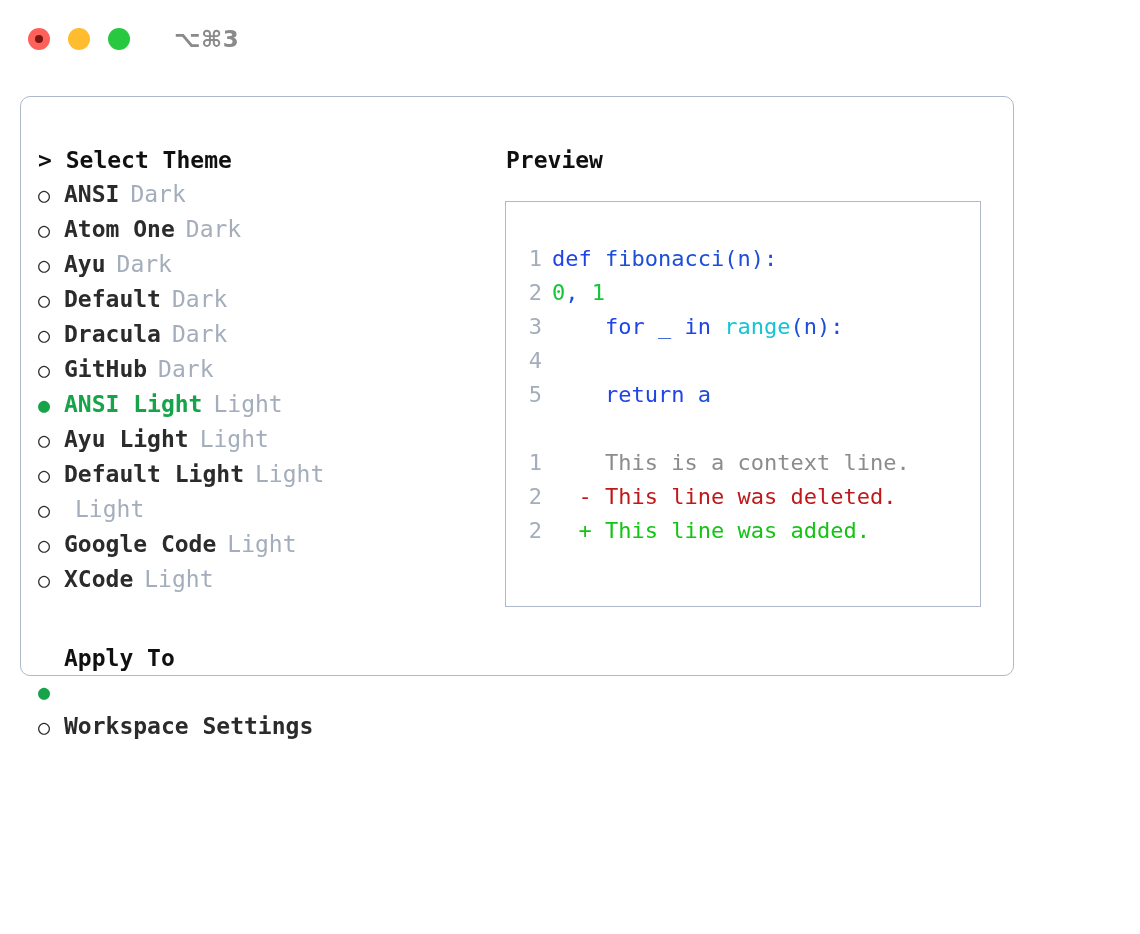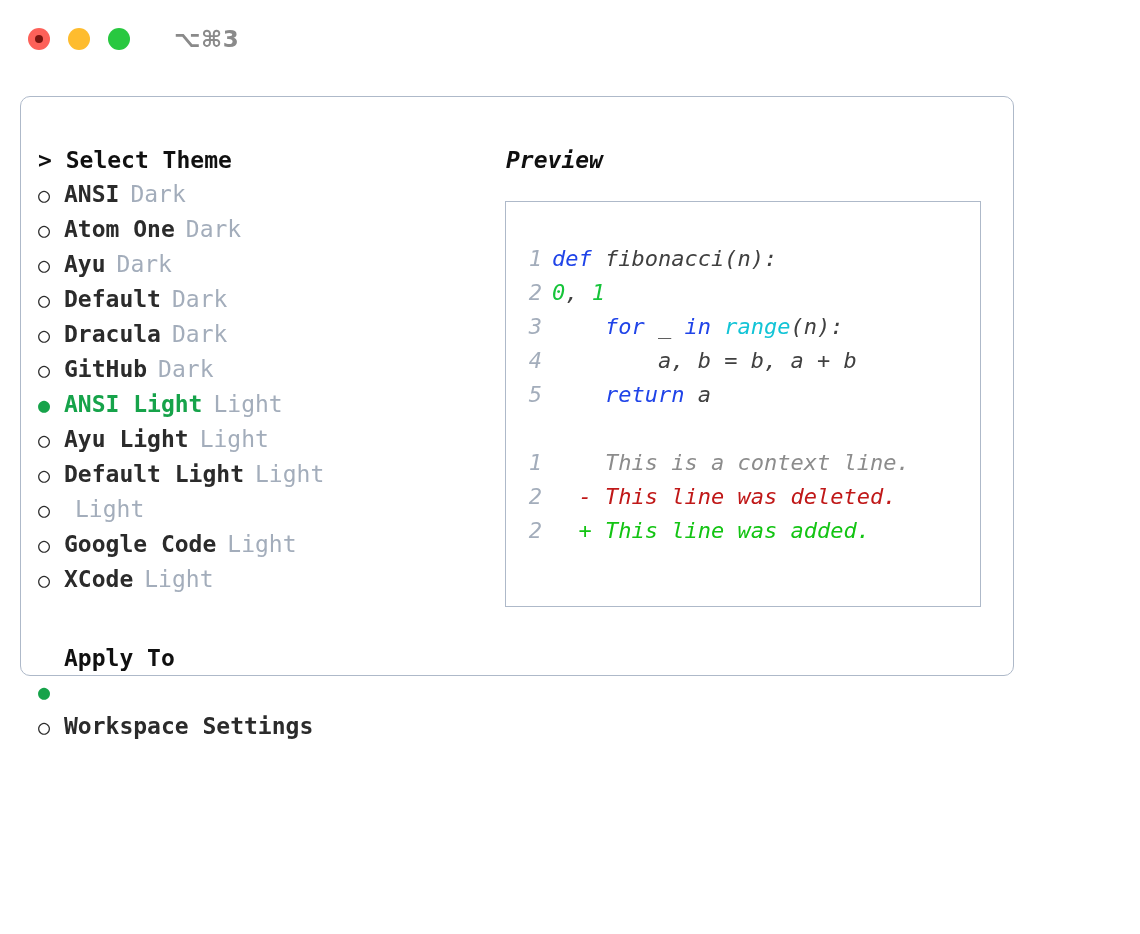--- a/index.html
+++ b/index.html
@@ -82,21 +82,21 @@
     position: absolute;
     left: 0; top: 0;
     width: 100%; height: 100%;
     box-sizing: border-box;
     padding: 46px 0 0 17px;
     display: flex;
     align-items: flex-start;
   }
 
   .col-left  { width: 465px; flex: 0 0 auto; }
-  .col-right { flex: 1 1 auto; padding-left: 2px; font-style: italic; }
+  .col-right { flex: 1 1 auto; padding-left: 2px; }
 
   
   .section-title {
     font-size: 23px;
     font-weight: 700;
     color: #101010;
     line-height: 34px;
     white-space: pre;
   }
 
@@ -165,21 +165,21 @@
     line-height: 34px;
     white-space: pre;
   }
   .lineno {
     width: 24px;
     flex: 0 0 auto;
     text-align: right;
     color: #a3adbb;
     margin-right: 10px;
   }
-  .code-text { color: #404040; }
+  .code-text { color: #1d4ed8; }
   .tok-kw  { color: #2044e8; }
   .tok-fn  { color: #12c4d6; }
   .tok-num { color: #16c43a; }
 
   .diff-gap { height: 34px; }
   .diff-ctx { color: #8c8c8c; }
   .diff-del { color: #c01818; }
   .diff-add { color: #13c413; }
 </style>
 </head>
@@ -232,21 +232,21 @@
       </div>
 
       <div class="col-right">
         <div class="preview-title">Preview</div>
 
         <div class="preview-box">
           <div id="code-block">
               <div class="code-line"><span class="lineno">1</span><span class="tok-kw">def</span><span class="code-text"> fibonacci(n):</span></div>
               <div class="code-line"><span class="lineno">2</span><span class="tok-num">0</span><span class="code-text">, </span><span class="tok-num">1</span></div>
               <div class="code-line"><span class="lineno">3</span><span class="code-text">    </span><span class="tok-kw">for</span><span class="code-text"> _ </span><span class="tok-kw">in</span><span class="code-text"> </span><span class="tok-fn">range</span><span class="code-text">(n):</span></div>
-              <div class="code-line"><span class="lineno">4</span><span class="code-text">        a, b = b, a + b</span></div>
+              <div class="code-line"><span class="lineno">4</span></div>
               <div class="code-line"><span class="lineno">5</span><span class="code-text">    </span><span class="tok-kw">return</span><span class="code-text"> a</span></div>
             </div>
           <div class="diff-gap"></div>
           <div id="diff-block">
               <div class="code-line"><span class="lineno">1</span><span class="diff-ctx">    </span><span class="diff-ctx">This is a context line.</span></div>
               <div class="code-line"><span class="lineno">2</span><span class="diff-del">  - </span><span class="diff-del">This line was deleted.</span></div>
               <div class="code-line"><span class="lineno">2</span><span class="diff-add">  + </span><span class="diff-add">This line was added.</span></div>
             </div>
         </div>
       </div>

